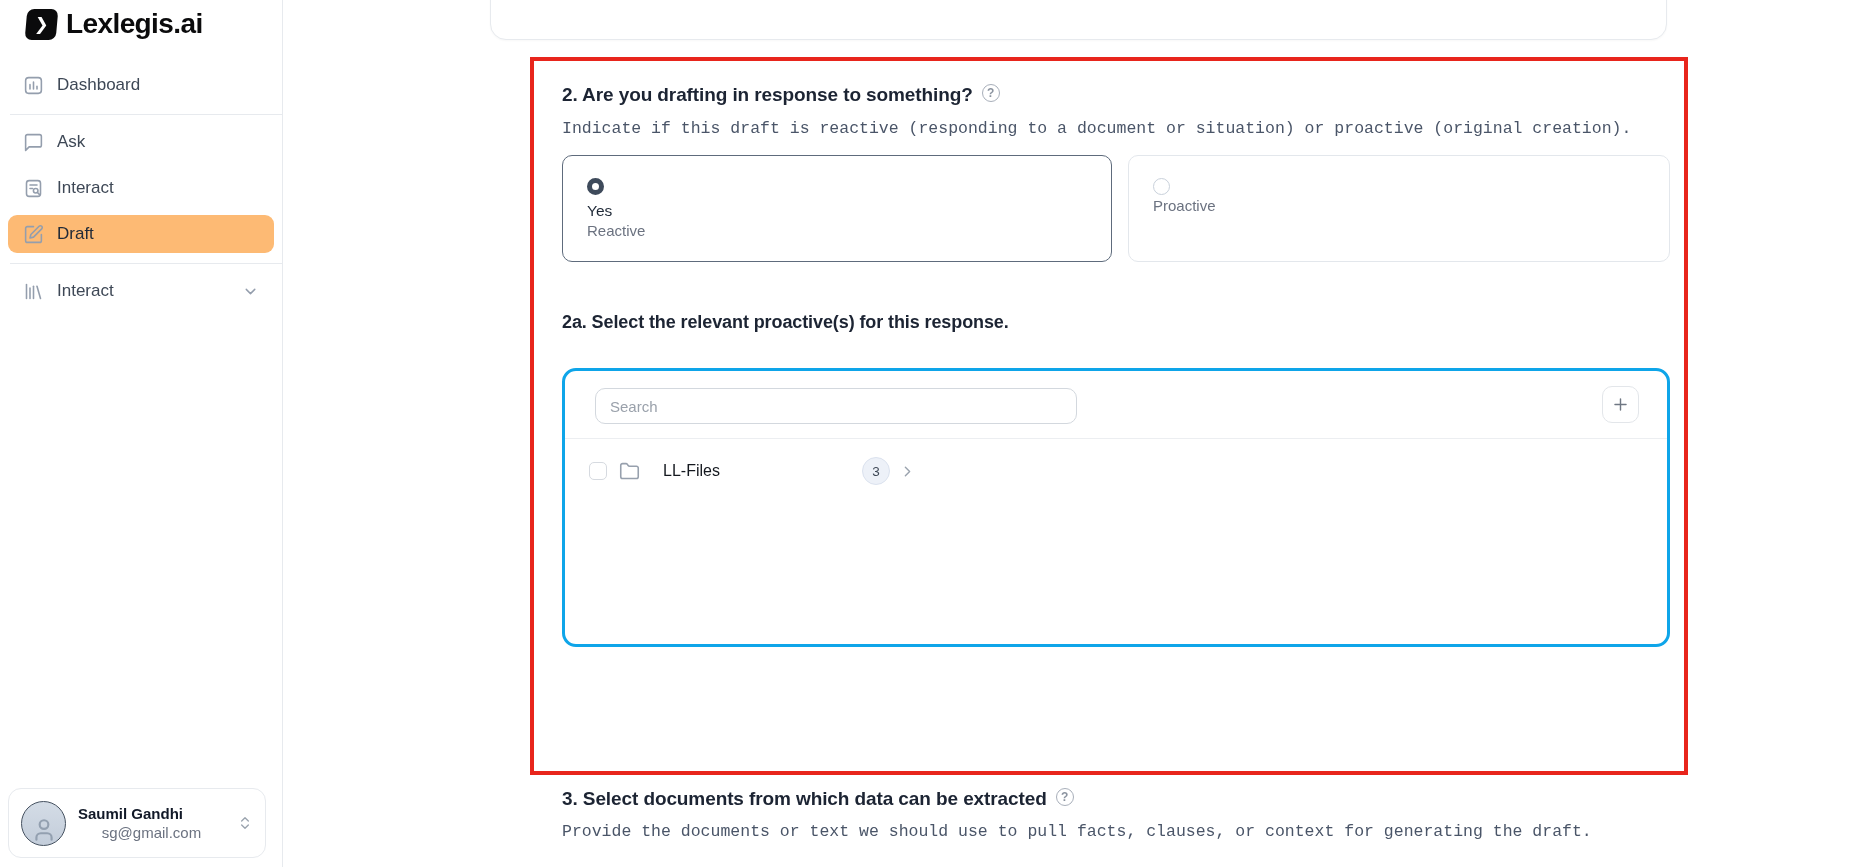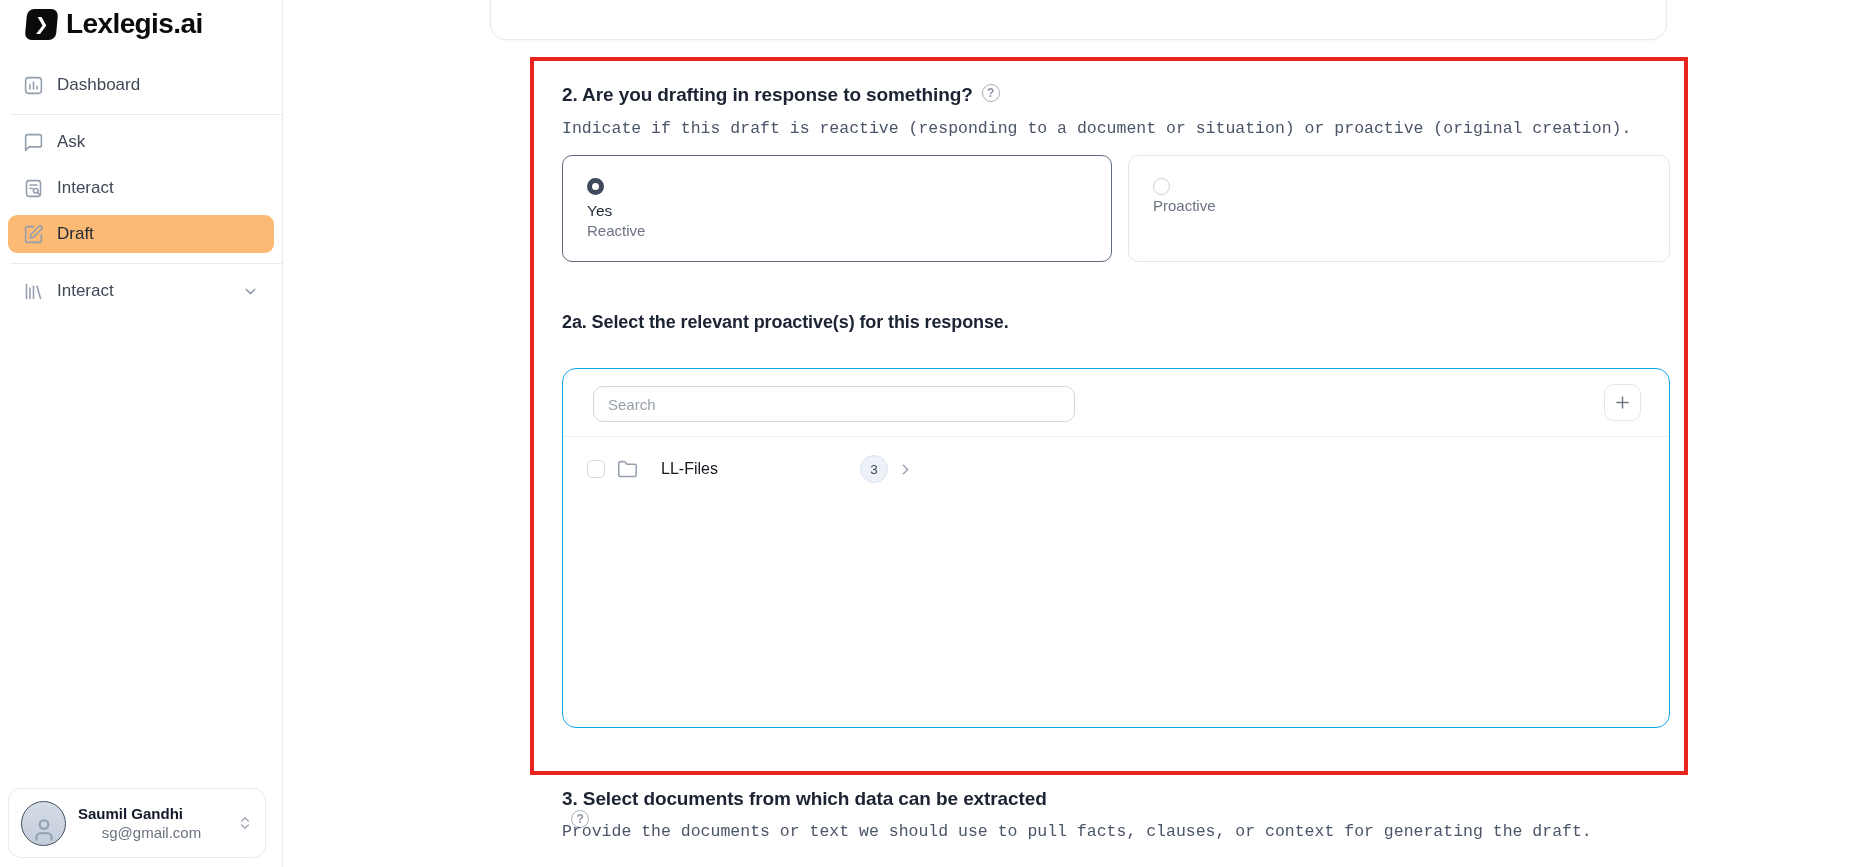--- a/index.html
+++ b/index.html
@@ -86,22 +86,22 @@
   .option-card.selected { border-color: #5e6b7c; }
   .option-card.card-yes { width: 550px; }
   .option-card.card-no { flex: 1; }
   .radio { width: 17px; height: 17px; border-radius: 50%; background: #fff; }
   .radio.on { border: 5px solid #3e4a5b; }
   .radio.off { border: 1.5px solid #c9d1db; }
   .option-label { margin-top: 7px; font-size: 15.5px; font-weight: 500; color: #1f2937; }
   .option-sublabel { margin-top: 2px; font-size: 15px; color: #6b7280; }
 
   .files-panel {
-    position: absolute; left: 278px; top: 368px; width: 1108px; height: 360px;
-    border: 1px solid #0ea5e9; border-radius: 14px; background: #fff;
+    position: absolute; left: 278px; top: 368px; width: 1108px; height: 279px;
+    border: 3px solid #0ea5e9; border-radius: 14px; background: #fff;
   }
   .search-input {
     position: absolute; left: 30px; top: 17px; width: 482px; height: 36px;
     border: 1px solid #d3d8de; border-radius: 10px; padding: 0 14px;
     font-family: "Liberation Sans", "DejaVu Sans", sans-serif;
     font-size: 15px; color: #111827; outline: none; background: #fff;
   }
   .search-input::placeholder { color: #9aa1ab; }
   .add-btn {
     position: absolute; right: 28px; top: 15px; width: 37px; height: 37px;
@@ -271,19 +271,19 @@
       <span class="file-name">LL-Files</span>
       <span class="file-count">3</span>
       <span class="file-expand">
         <svg width="17" height="17" viewBox="0 0 24 24" fill="none" stroke="#9aa3ae" stroke-width="2" stroke-linecap="round" stroke-linejoin="round">
           <polyline points="9 18 15 12 9 6"></polyline>
         </svg>
       </span>
     </div>
   </div>
 
-  <div class="q-title" style="top: 788px; flex-direction: column;">
+  <div class="q-title" style="top: 788px;">
     <span>3. Select documents from which data can be extracted</span>
     <span class="help">?</span>
   </div>
   <div class="q-desc" style="top: 822px;">Provide the documents or text we should use to pull facts, clauses, or context for generating the draft.</div>
 
 </main>
 
 </body></html>

